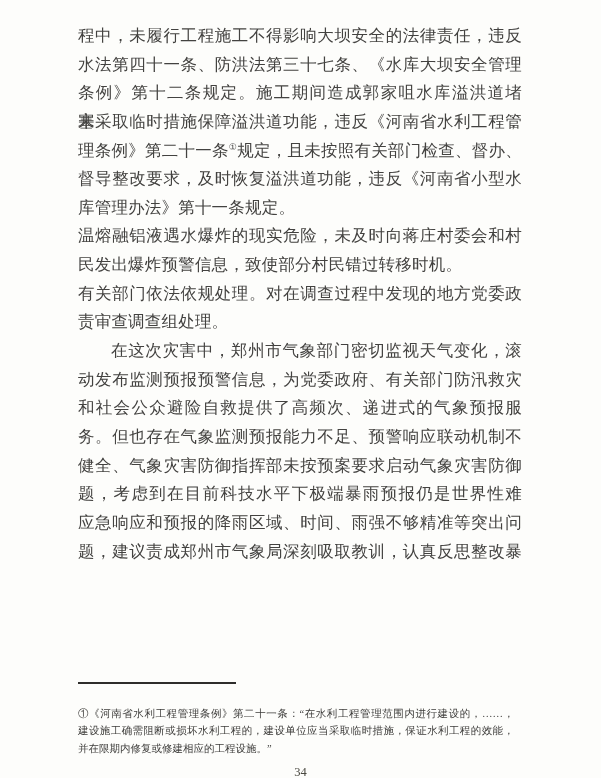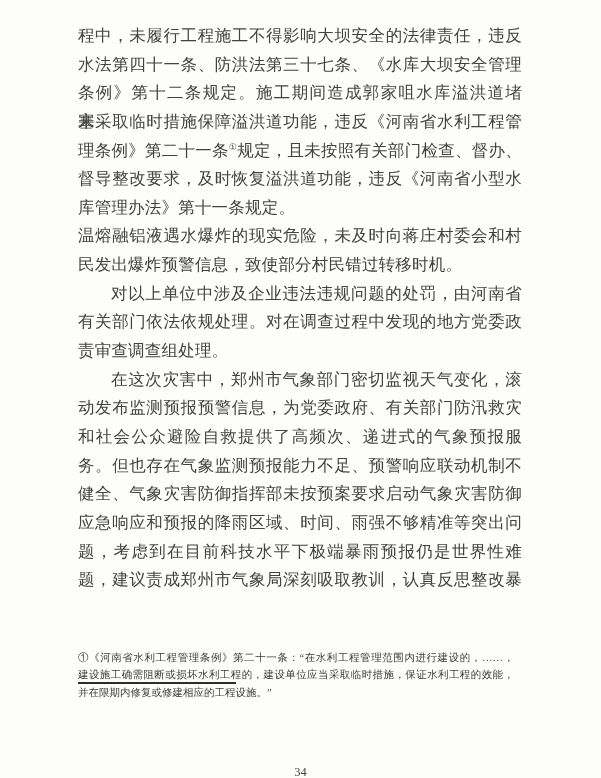--- a/index.html
+++ b/index.html
@@ -48,21 +48,21 @@
     position: absolute;
     left: 78px;
     top: 682px;
     width: 158px;
     height: 2px;
     background: #2e2d2b;
   }
   .footnote {
     position: absolute;
     left: 78px;
-    top: 649px;
+    top: 705px;
     width: 436px;
   }
   .fn-line {
     font-size: 10.5px;
     line-height: 17.3px;
     height: 17.3px;
     text-align: justify;
     text-align-last: justify;
     color: #3e3d3b;
   }
@@ -88,30 +88,29 @@
   <div class="body-text">
     <div class="line">程中，未履行工程施工不得影响大坝安全的法律责任，违反</div>
     <div class="line">水法第四十一条、防洪法第三十七条、《水库大坝安全管理</div>
     <div class="line">条例》第十二条规定。施工期间造成郭家咀水库溢洪道堵塞，</div>
     <div class="line">未采取临时措施保障溢洪道功能，违反《河南省水利工程管</div>
     <div class="line"><span>理条例》第二十一条</span><sup class="fn-ref">①</sup><span>规定，且未按照有关部门检查、督办、</span></div>
     <div class="line">督导整改要求，及时恢复溢洪道功能，违反《河南省小型水</div>
     <div class="line end">库管理办法》第十一条规定。</div>
     <div class="line">温熔融铝液遇水爆炸的现实危险，未及时向蒋庄村委会和村</div>
     <div class="line end">民发出爆炸预警信息，致使部分村民错过转移时机。</div>
-    <div class="line indent">对以上单位中涉及企业违法违规问题的处罚，由河南省</div>
     <div class="line">有关部门依法依规处理。对在调查过程中发现的地方党委政</div>
     <div class="line end">责审查调查组处理。</div>
     <div class="line indent">在这次灾害中，郑州市气象部门密切监视天气变化，滚</div>
     <div class="line">动发布监测预报预警信息，为党委政府、有关部门防汛救灾</div>
     <div class="line">和社会公众避险自救提供了高频次、递进式的气象预报服</div>
     <div class="line">务。但也存在气象监测预报能力不足、预警响应联动机制不</div>
     <div class="line">健全、气象灾害防御指挥部未按预案要求启动气象灾害防御</div>
+    <div class="line">题，考虑到在目前科技水平下极端暴雨预报仍是世界性难</div>
     <div class="line">应急响应和预报的降雨区域、时间、雨强不够精准等突出问</div>
-    <div class="line">题，考虑到在目前科技水平下极端暴雨预报仍是世界性难</div>
     <div class="line">题，建议责成郑州市气象局深刻吸取教训，认真反思整改暴</div>
   </div>
 
   <div class="fn-sep"></div>
 
   <div class="footnote">
     <div class="fn-line">①《河南省水利工程管理条例》第二十一条：“在水利工程管理范围内进行建设的，……，</div>
     <div class="fn-line">建设施工确需阻断或损坏水利工程的，建设单位应当采取临时措施，保证水利工程的效能，</div>
     <div class="fn-line end">并在限期内修复或修建相应的工程设施。”</div>
   </div>

